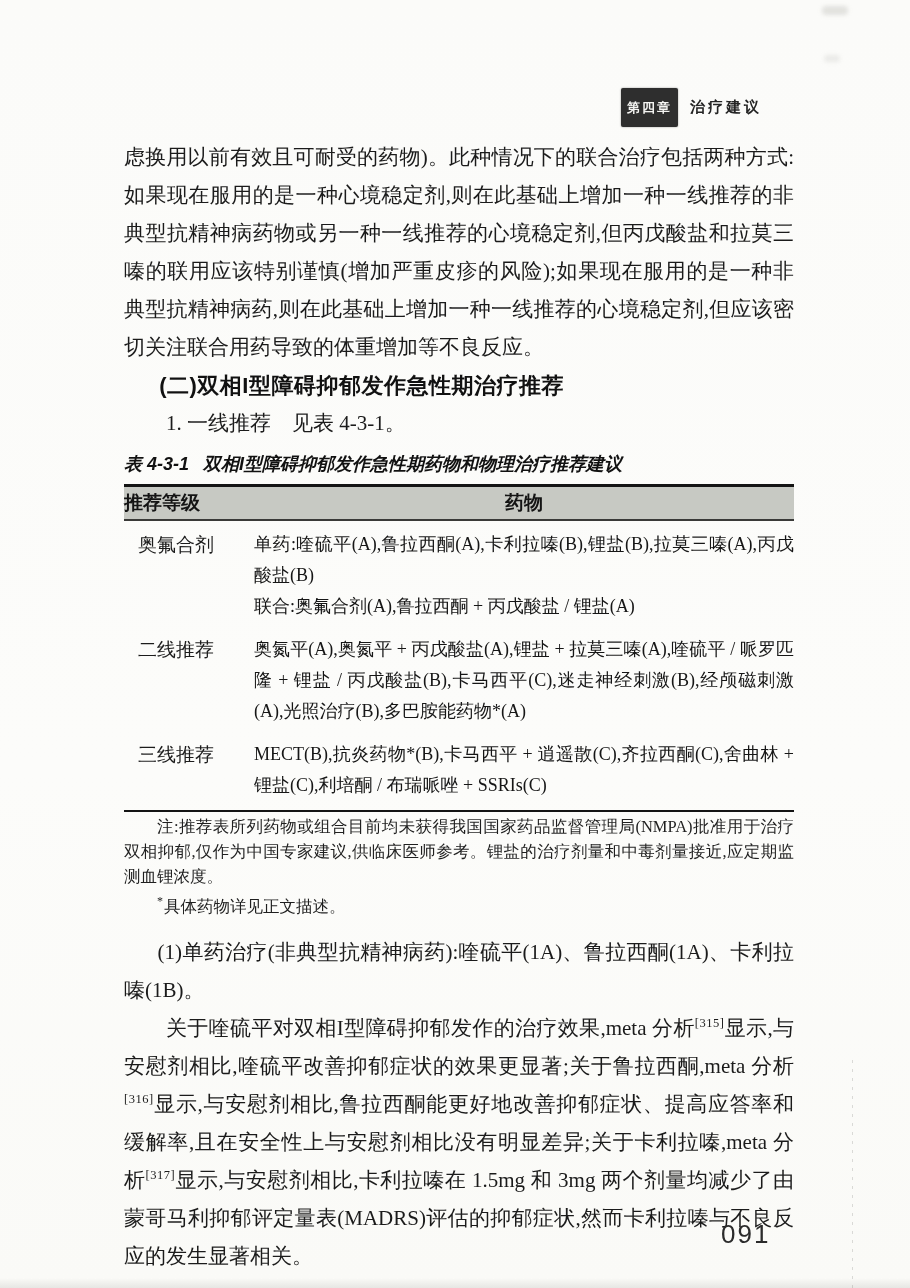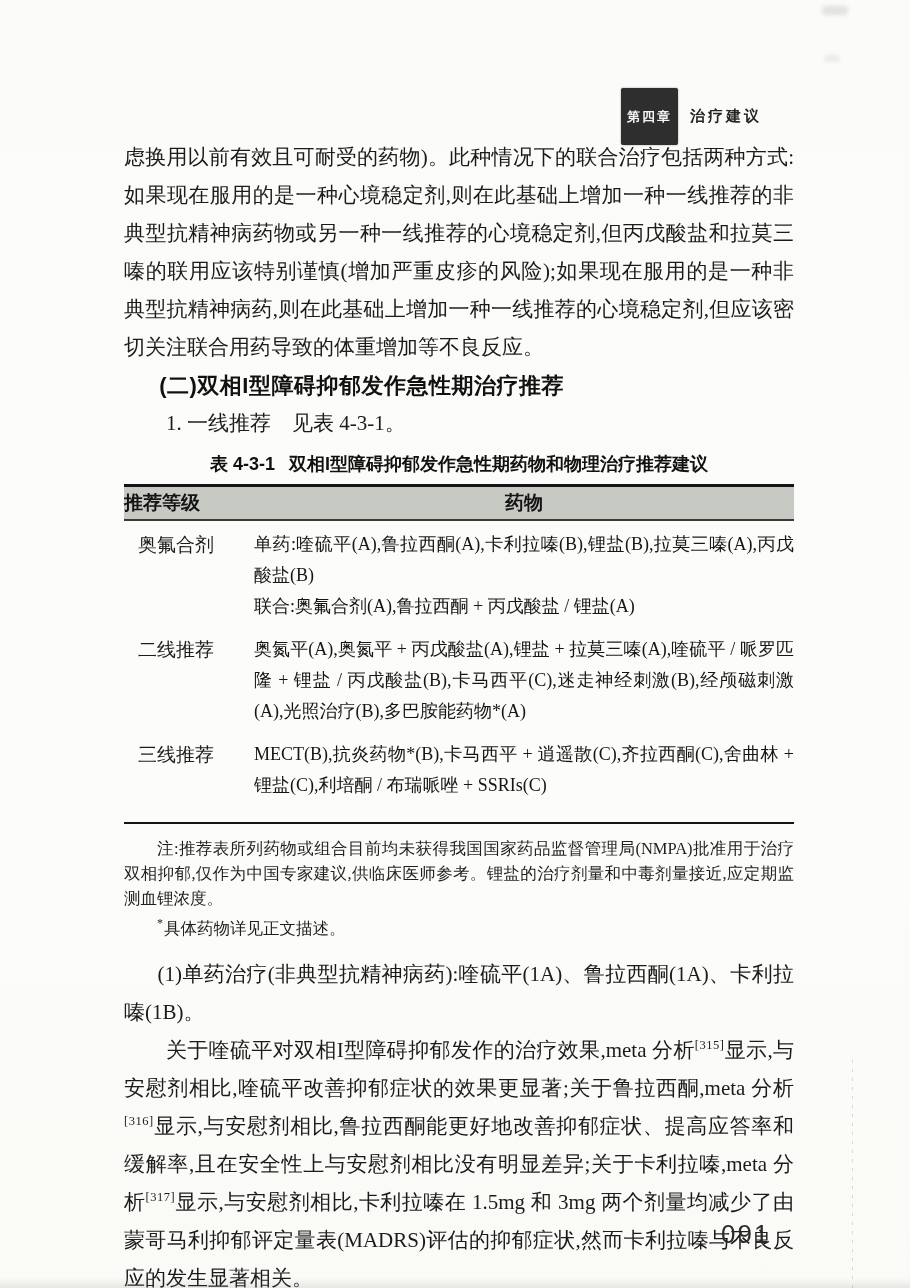--- a/index.html
+++ b/index.html
@@ -34,21 +34,21 @@
   }
 
   .chapter-header {
     position: absolute; top: 88px; right: 148px;
     display: flex; align-items: center; gap: 12px;
   }
   .chapter-badge {
     background: #2e2e2e; color: #f4f4f2;
     font-family: "Liberation Sans", "DejaVu Sans", sans-serif;
     font-weight: bold; font-size: 13px; line-height: 1;
-    padding: 22px 6px; border-radius: 2px; letter-spacing: 2px;
+    padding: 13px 6px; border-radius: 2px; letter-spacing: 2px;
     box-shadow: 0 0 2px rgba(0,0,0,0.4);
   }
   .chapter-title {
     font-family: "Liberation Sans", "DejaVu Sans", sans-serif;
     font-weight: bold; font-size: 15px; color: #242424; letter-spacing: 3px;
   }
 
   .content { position: absolute; left: 124px; width: 670px; top: 138px; }
 
   .body-para {
@@ -61,23 +61,23 @@
 
   .section-heading {
     margin: 2px 0 0 0;
     font-family: "Liberation Sans", "DejaVu Sans", sans-serif;
     font-size: 22px; font-weight: bold; color: #111;
     line-height: 36px; text-indent: 1.6em; letter-spacing: 0.5px;
   }
   .subsection-line { line-height: 38px; }
 
   .table-caption {
-    margin: 10px 0 8px 0; text-align: center;
+    margin: 10px 0 8px 0; 
     font-family: "Liberation Sans", "DejaVu Sans", sans-serif;
-    font-weight: bold; font-size: 18px; color: #111;
+    font-weight: bold; font-size: 18px; color: #111; font-style: italic;
   }
   .table-caption .cap-num { margin-right: 14px; }
 
   table.rec-table {
     width: 100%; border-collapse: collapse;
     border-top: 3px solid #141414;
     border-bottom: 2px solid #141414;
   }
   table.rec-table thead th {
     background: #c7c9c3;
@@ -89,23 +89,23 @@
   th.col-level { text-align: left; padding-left: 14px; width: 130px; }
   th.col-drugs { text-align: center; }
   table.rec-table td { vertical-align: top; }
   td.level-cell {
     padding: 8px 0 0 14px; font-size: 19px; line-height: 31px; white-space: nowrap;
   }
   td.drugs-cell {
     padding: 8px 0 0 0; font-size: 18px; line-height: 31px; text-align: justify; color: #161616;
   }
   tr.row-gap td { padding-top: 12px; }
-  tr.last-row td { padding-bottom: 21px; }
+  tr.last-row td { padding-bottom: 9px; }
 
-  .table-notes { margin-top: 12px; font-size: 16.5px; line-height: 25px; color: #1f1f1f; }
+  .table-notes { margin-top: 2px; font-size: 16.5px; line-height: 25px; color: #1f1f1f; }
   .table-notes p { margin: 0; text-align: justify; text-indent: 2em; }
   .star-note sup { font-size: 12px; margin-right: 1px; }
 
   .para-mono { margin-top: 14px; }
   .meta-para sup {
     font-size: 12.5px; line-height: 0; vertical-align: super; letter-spacing: 0.5px;
   }
 
   .page-number {
     position: absolute; left: 721px; top: 1219px;

